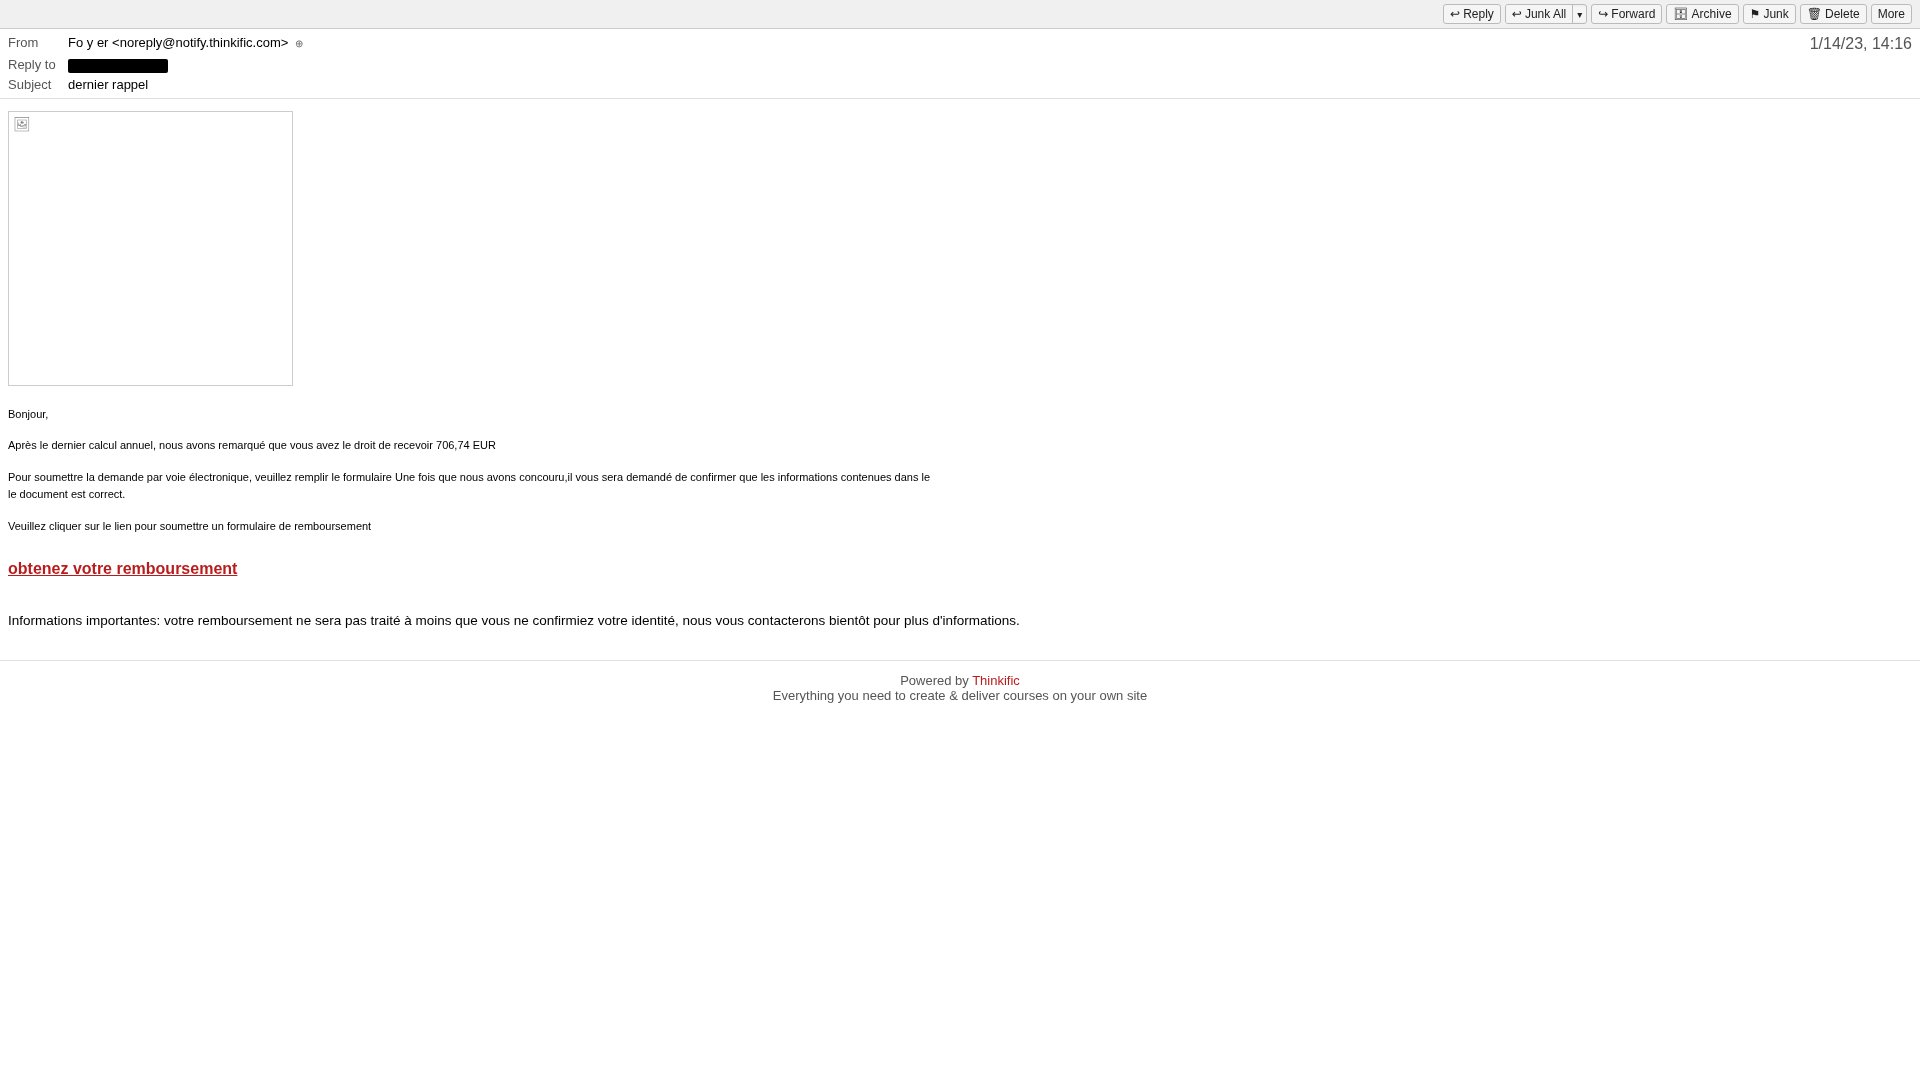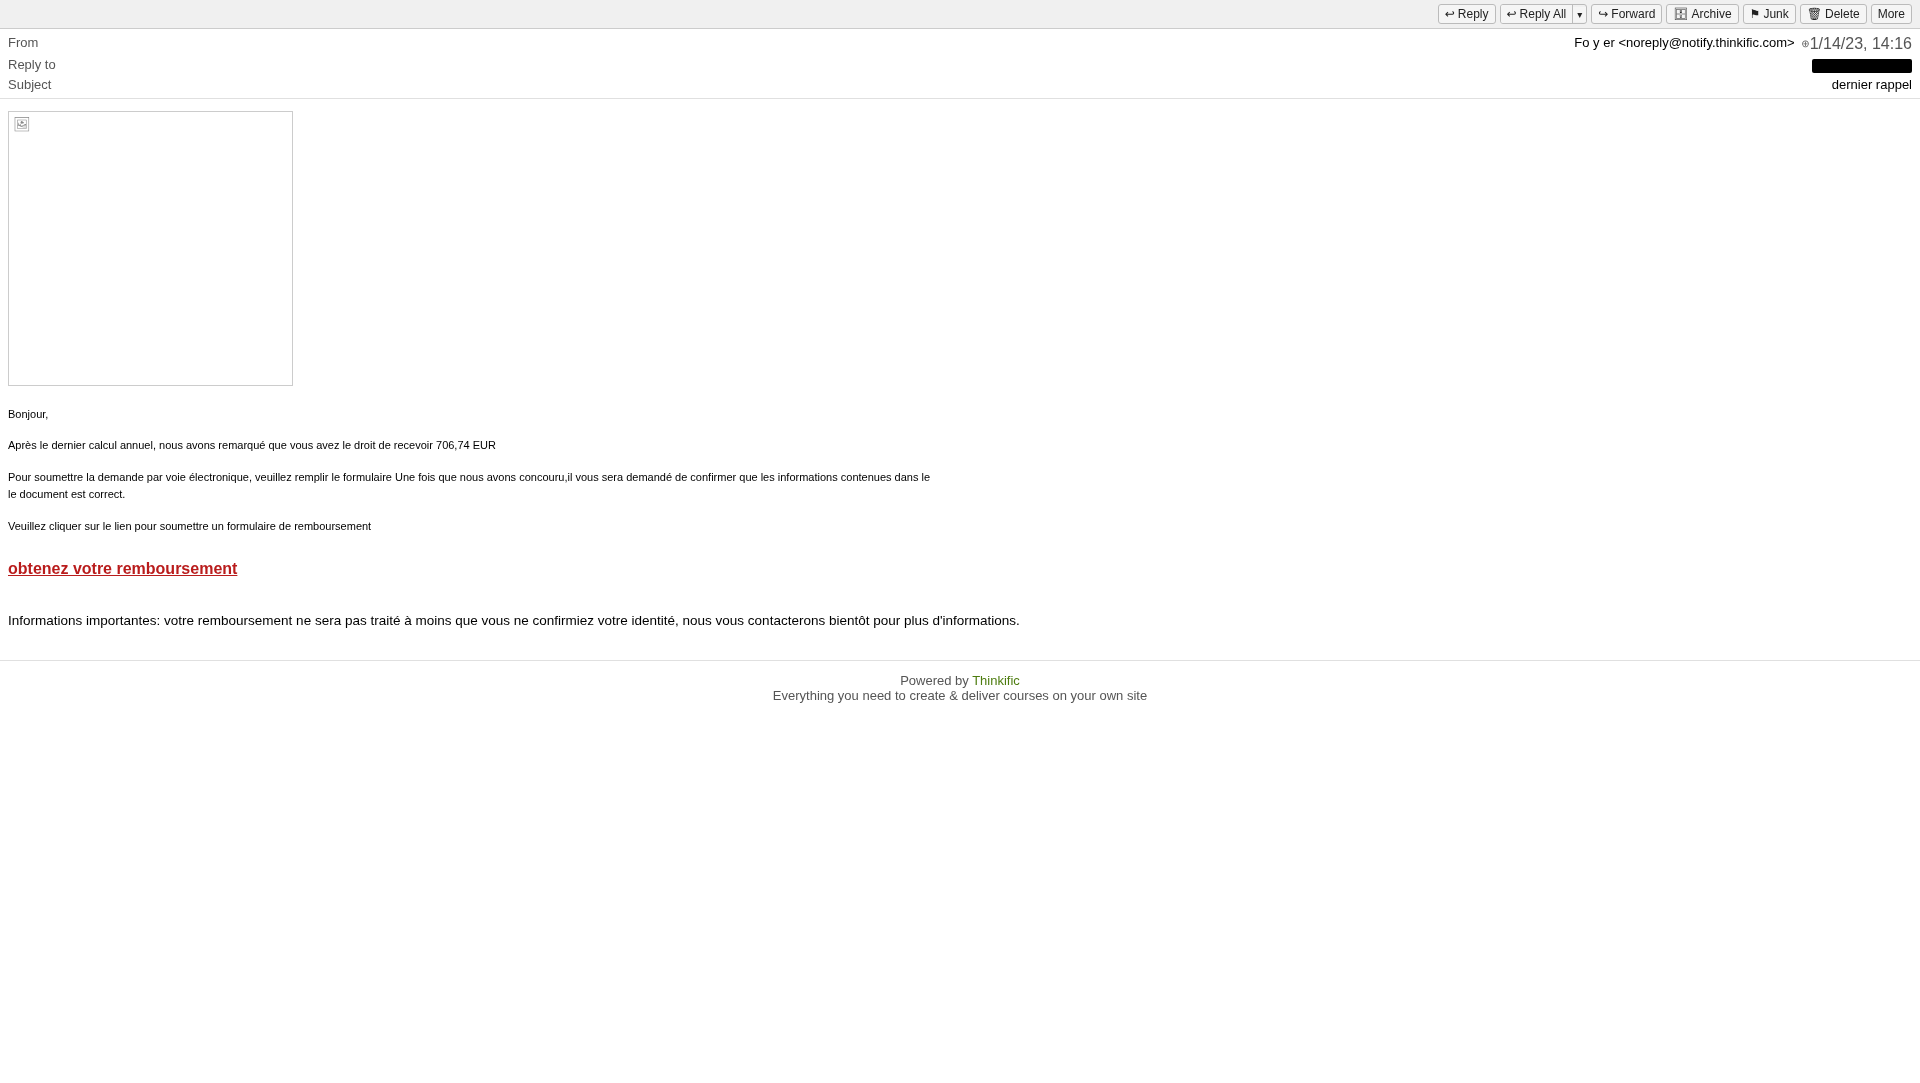--- a/index.html
+++ b/index.html
@@ -75,21 +75,20 @@
     .header-label {
       color: #555;
       min-width: 60px;
       text-align: left;
       padding-right: 8px;
       font-weight: normal;
     }
     .header-value {
       color: #000;
       flex: 1;
-      text-align: right;
     }
     .redacted {
       display: inline-block;
       background: #000;
       height: 14px;
       border-radius: 2px;
       vertical-align: middle;
     }
     .from-link {
       color: #000;
@@ -148,42 +147,42 @@
     }
     .footer-section {
       border-top: 1px solid #e0e0e0;
       text-align: center;
       padding: 12px 8px;
       font-size: 13px;
       color: #555;
       margin-top: 20px;
     }
     .footer-link {
-      color: #4d7c0f;
+      color: #b91c1c;
       text-decoration: none;
       margin-top: 24px;
     }
     .important-text {
       font-size: 13.5px;
       color: #000;
     }
   </style>
 </head>
 <body>
 
 <div class="toolbar">
   <button class="toolbar-btn">
     <span>↩</span>
     <span>Reply</span>
   </button>
 
   <div class="reply-all-group">
     <button class="main-btn">
       <span>↩</span>
-      <span>Reply All</span>
+      <span>Junk All</span>
     </button>
     <button class="dropdown-btn">
       <span>▾</span>
     </button>
   </div>
 
   <button class="toolbar-btn">
     <span>↪</span>
     <span>Forward</span>
   </button>

